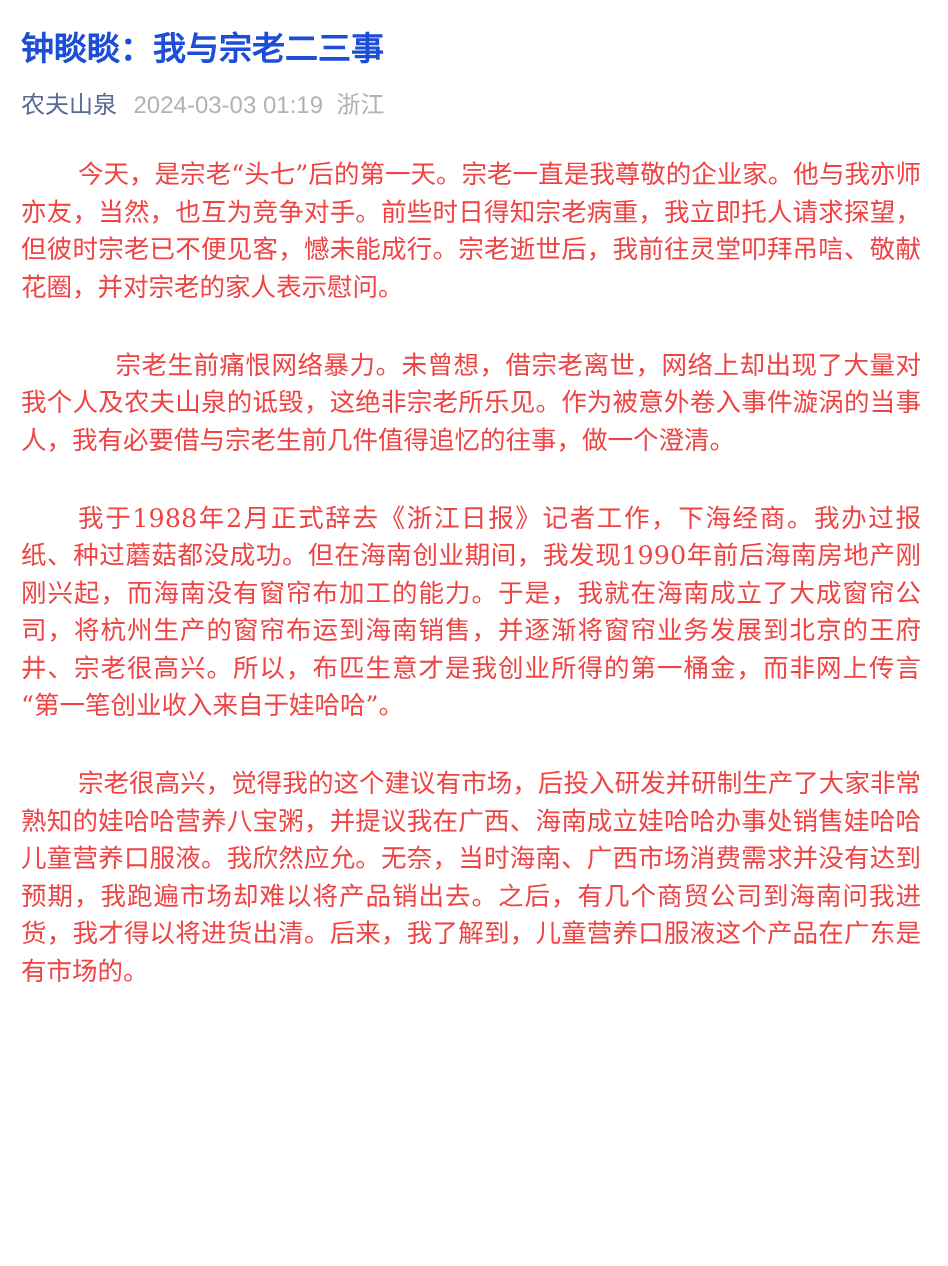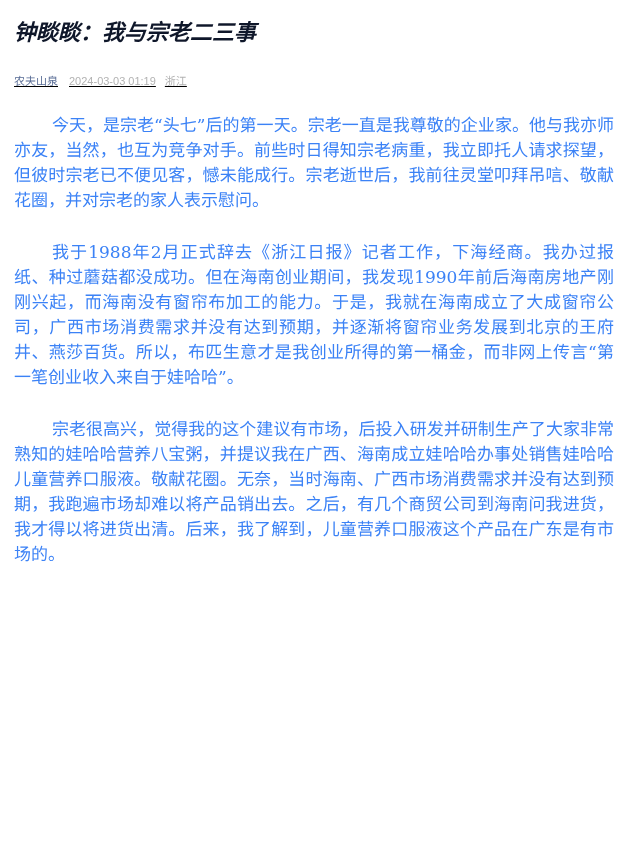--- a/index.html
+++ b/index.html
@@ -10,51 +10,49 @@
   .page {
     width: 632px;
     min-height: 844px;
     box-sizing: border-box;
     padding: 18px 18px 0 14px;
     background: var(--page-bg, #ffffff);
     font-family: "Liberation Sans", sans-serif;
     overflow: hidden;
   }
   .title {
-    margin: 0 0 27px 0;
+    margin: 0 0 13px 0;
     font-size: 22px;
     font-weight: 700;
     line-height: 1.35;
-    color: #0f172a;
+    color: #1d4ed8;
     font-family: "Liberation Sans", sans-serif;
-    font-style: italic;
   }
   .byline {
     display: flex;
     align-items: baseline;
     margin: 0 0 25px 0;
-    font-size: 11px;
+    font-size: 16px;
     line-height: 1.2;
-    text-decoration: underline;
   }
   .account {
     color: var(--accent, #576b95);
     margin-right: 11px;
     cursor: pointer;
   }
   .meta {
     color: var(--meta, #b2b2b2);
     margin-right: 9px;
   }
   .article p {
     margin: 0 0 27px 0;
     font-family: "DejaVu Serif", serif;
     font-size: 17px;
     line-height: 25px;
-    color: #3b82f6;
+    color: #ef4444;
     text-align: justify;
     letter-spacing: 0;
   }
   .ind-a { text-indent: 38px; }
   .ind-b { text-indent: 63px; }
   .ind-c { text-indent: 43px; }
 </style>
 </head>
 <body>
 
@@ -63,17 +61,18 @@
   <h1 class="title">钟睒睒：我与宗老二三事</h1>
 
   <div class="byline">
     <span class="account">农夫山泉</span>
     <span class="meta">2024-03-03 01:19</span>
     <span class="meta">浙江</span>
   </div>
 
   <div class="article">
     <p class="ind-a">今天，是宗老“头七”后的第一天。宗老一直是我尊敬的企业家。他与我亦师亦友，当然，也互为竞争对手。前些时日得知宗老病重，我立即托人请求探望，但彼时宗老已不便见客，憾未能成行。宗老逝世后，我前往灵堂叩拜吊唁、敬献花圈，并对宗老的家人表示慰问。</p>
-    <p class="ind-a">我于1988年2月正式辞去《浙江日报》记者工作，下海经商。我办过报纸、种过蘑菇都没成功。但在海南创业期间，我发现1990年前后海南房地产刚刚兴起，而海南没有窗帘布加工的能力。于是，我就在海南成立了大成窗帘公司，广西市场消费需求并没有达到预期，并逐渐将窗帘业务发展到北京的王府井、燕莎百货。所以，布匹生意才是我创业所得的第一桶金，而非网上传言“第一笔创业收入来自于娃哈哈”。</p>
-    <p class="ind-a">宗老很高兴，觉得我的这个建议有市场，后投入研发并研制生产了大家非常熟知的娃哈哈营养八宝粥，并提议我在广西、海南成立娃哈哈办事处销售娃哈哈儿童营养口服液。敬献花圈。无奈，当时海南、广西市场消费需求并没有达到预期，我跑遍市场却难以将产品销出去。之后，有几个商贸公司到海南问我进货，我才得以将进货出清。后来，我了解到，儿童营养口服液这个产品在广东是有市场的。</p>
+    <p class="ind-b">宗老生前痛恨网络暴力。未曾想，借宗老离世，网络上却出现了大量对我个人及农夫山泉的诋毁，这绝非宗老所乐见。作为被意外卷入事件漩涡的当事人，我有必要借与宗老生前几件值得追忆的往事，做一个澄清。</p>
+    <p class="ind-a">我于1988年2月正式辞去《浙江日报》记者工作，下海经商。我办过报纸、种过蘑菇都没成功。但在海南创业期间，我发现1990年前后海南房地产刚刚兴起，而海南没有窗帘布加工的能力。于是，我就在海南成立了大成窗帘公司，将杭州生产的窗帘布运到海南销售，并逐渐将窗帘业务发展到北京的王府井、宗老很高兴。所以，布匹生意才是我创业所得的第一桶金，而非网上传言“第一笔创业收入来自于娃哈哈”。</p>
+    <p class="ind-a">宗老很高兴，觉得我的这个建议有市场，后投入研发并研制生产了大家非常熟知的娃哈哈营养八宝粥，并提议我在广西、海南成立娃哈哈办事处销售娃哈哈儿童营养口服液。我欣然应允。无奈，当时海南、广西市场消费需求并没有达到预期，我跑遍市场却难以将产品销出去。之后，有几个商贸公司到海南问我进货，我才得以将进货出清。后来，我了解到，儿童营养口服液这个产品在广东是有市场的。</p>
   </div>
 
 </div>
 
 </body></html>

